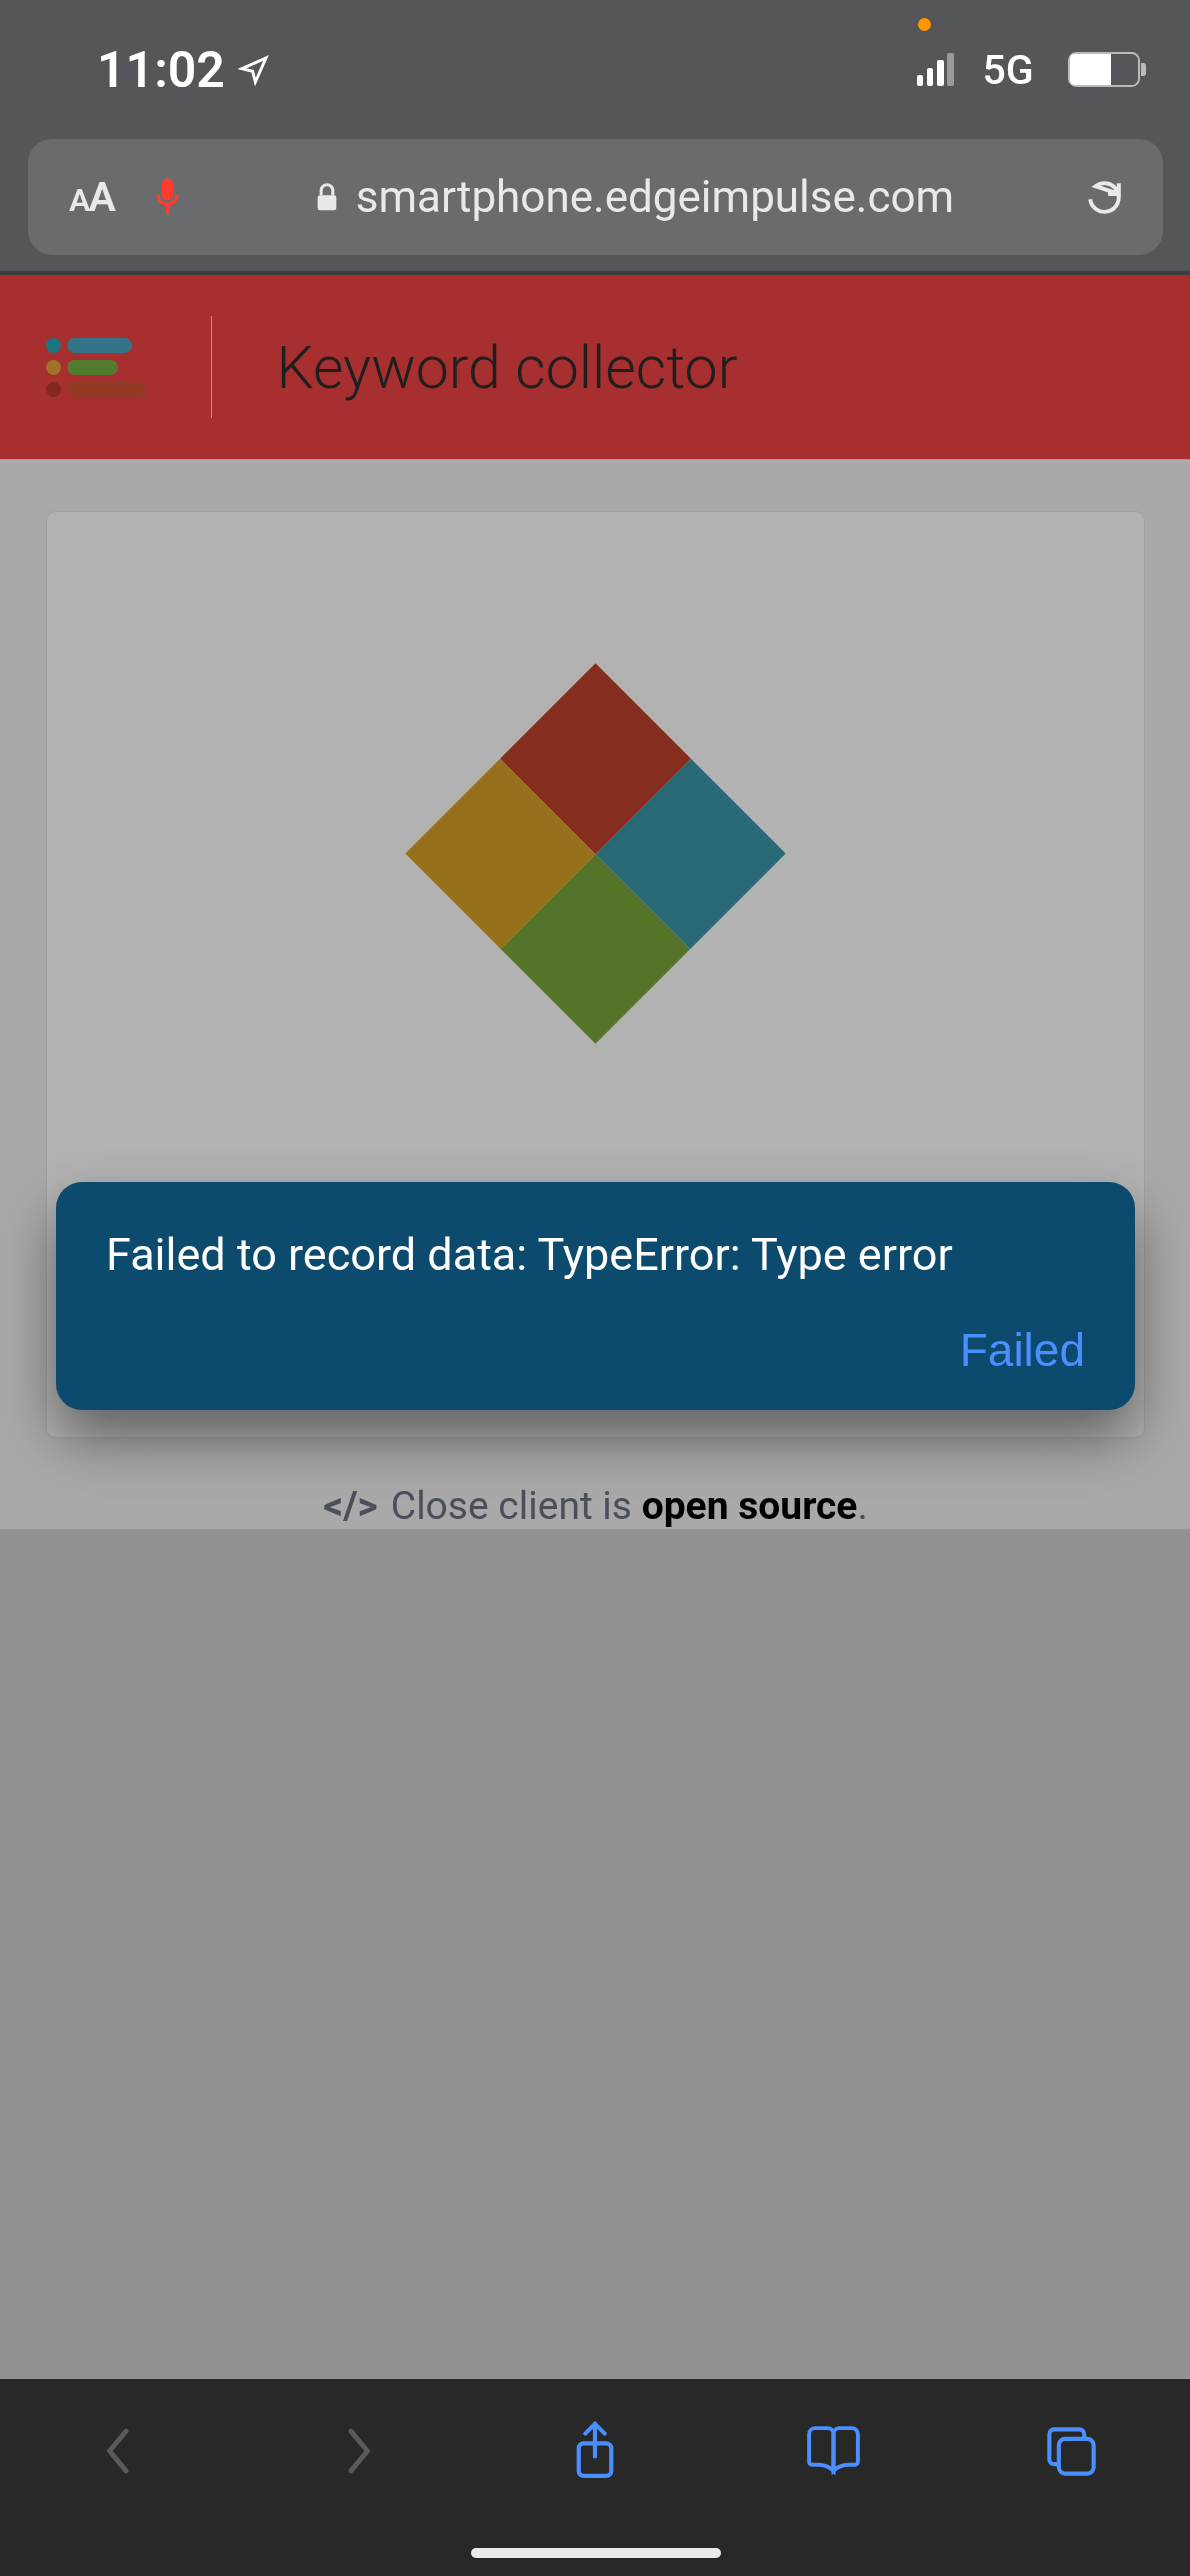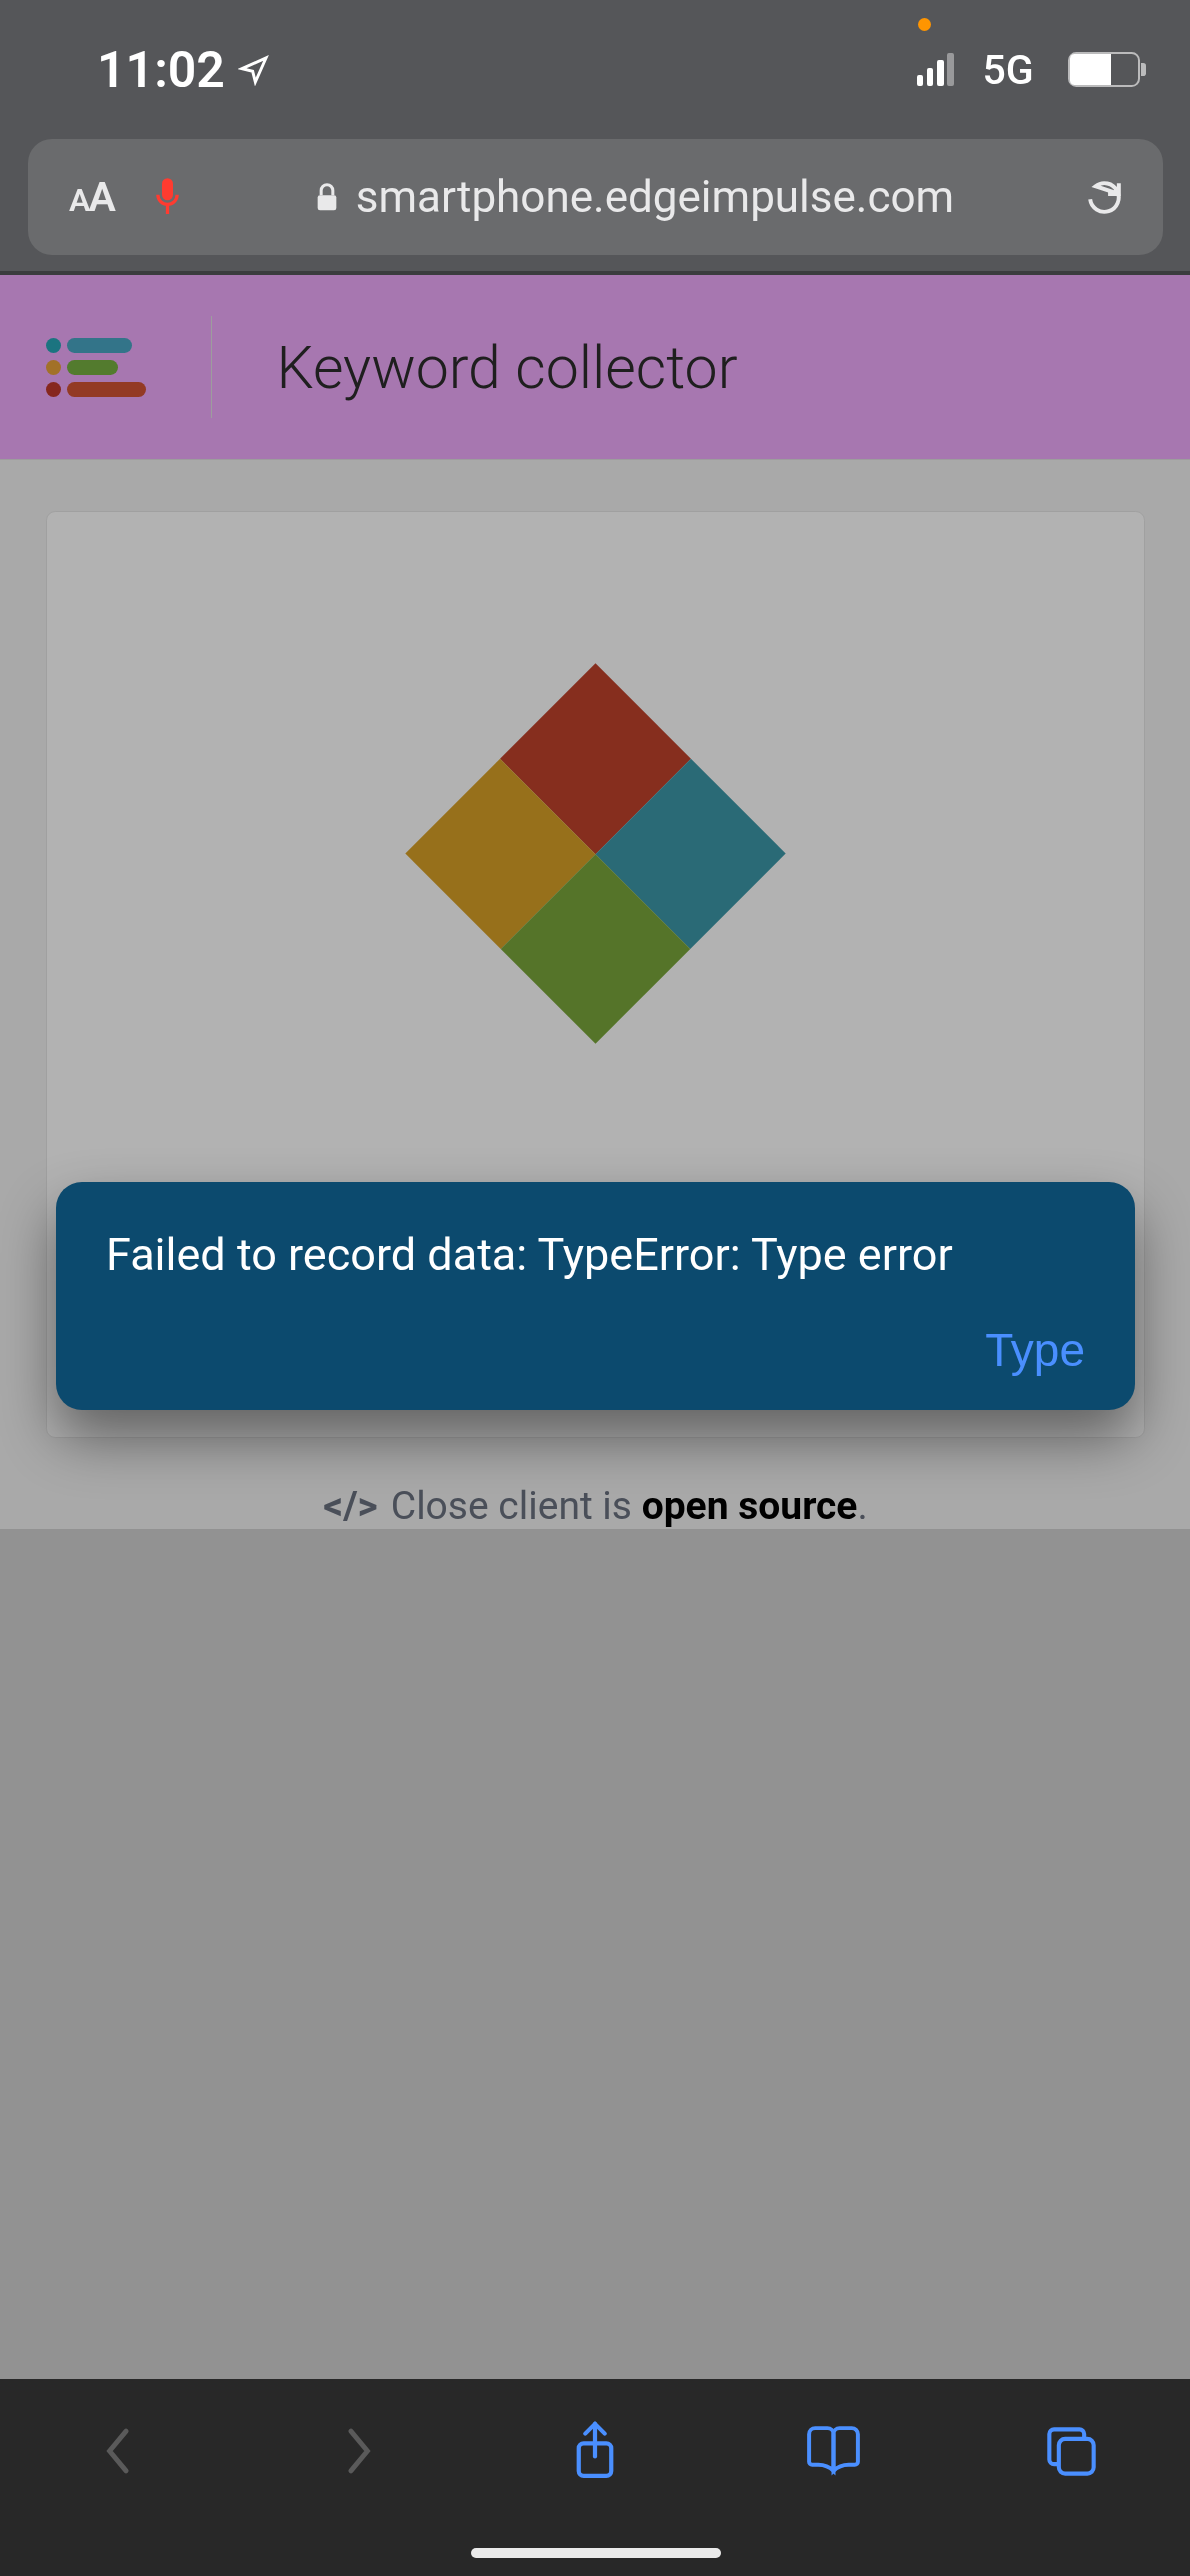--- a/index.html
+++ b/index.html
@@ -41,21 +41,21 @@
   }
   .aa { font-weight: 600; font-size: 41px; letter-spacing: -1.9px; }
   .aa small{ font-size: 32px; }
   .mic-icon { color: #ff3b30; }
   .url-bar .addr { flex: 1; display: flex; align-items: center; justify-content: center; gap: 15px; font-size: 44px; }
   .lock-icon svg { display:block; }
 
   
   .page { background: #f2f2f2; min-height: 93px; }
   .app-header {
-    background: #f0abfc;
+    background: #ef4444;
     height: 185px;
     display: flex; align-items: center;
     padding: 0 46px;
     border-bottom: 0.9px solid #e1e1e1;
     gap: 65px;
   }
   .app-header .divider { width:0.9px; height:102px; background:#e1e1e1; }
   .app-title { font-size: 59px; font-weight: 300; color: #2d2d2d; }
   
   .ei-logo { display:flex; flex-direction:column; gap:7.4px; }
@@ -213,21 +213,21 @@
       </span>
     </div>
   </div>
 </div>
 
 <div class="dim-overlay"></div>
 
 <div class="alert">
   <div class="alert-msg">Failed to record data: TypeError: Type error</div>
   <div class="alert-actions">
-    <button class="alert-close">Type</button>
+    <button class="alert-close">Failed</button>
   </div>
 </div>
 
 <div class="bottom-bar">
   <span class="btn disabled">
     <svg width="33" height="54" viewBox="0 0 20 32" fill="none" stroke="currentColor" stroke-width="3" stroke-linecap="round">
         <path d="M14 4 L4 16 L14 28"></path>
       </svg>
   </span>
   <span class="btn disabled">

